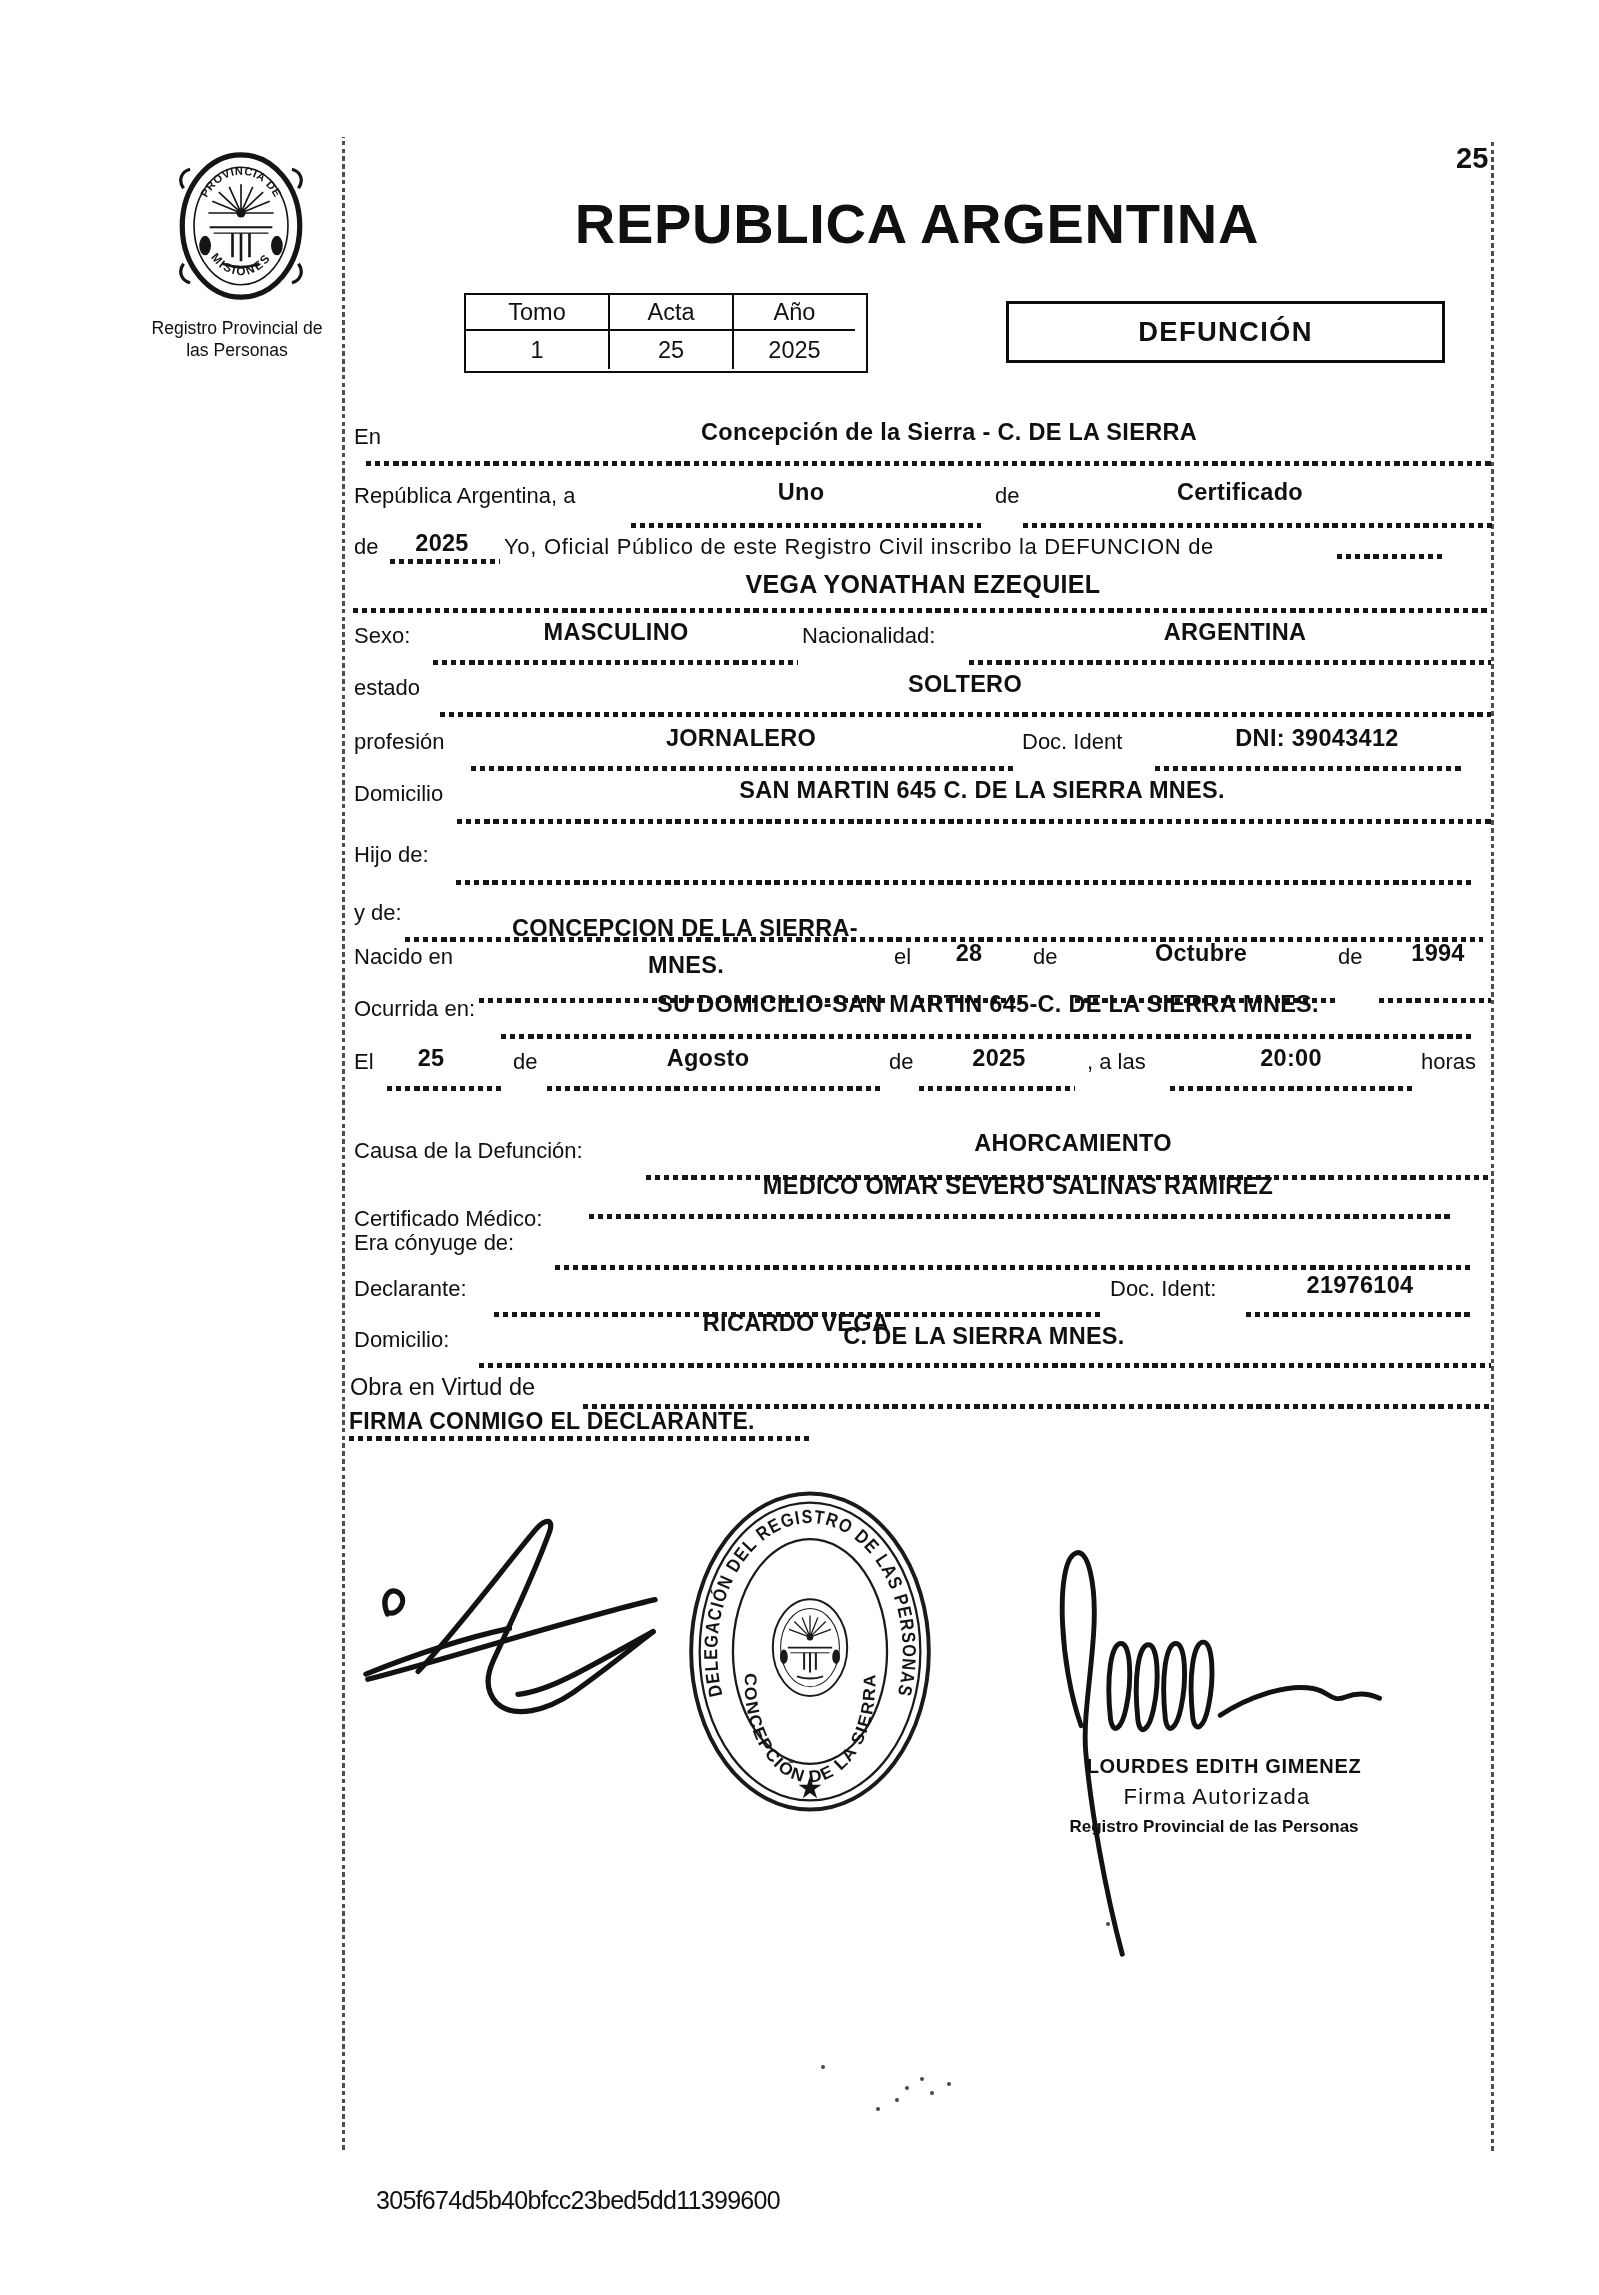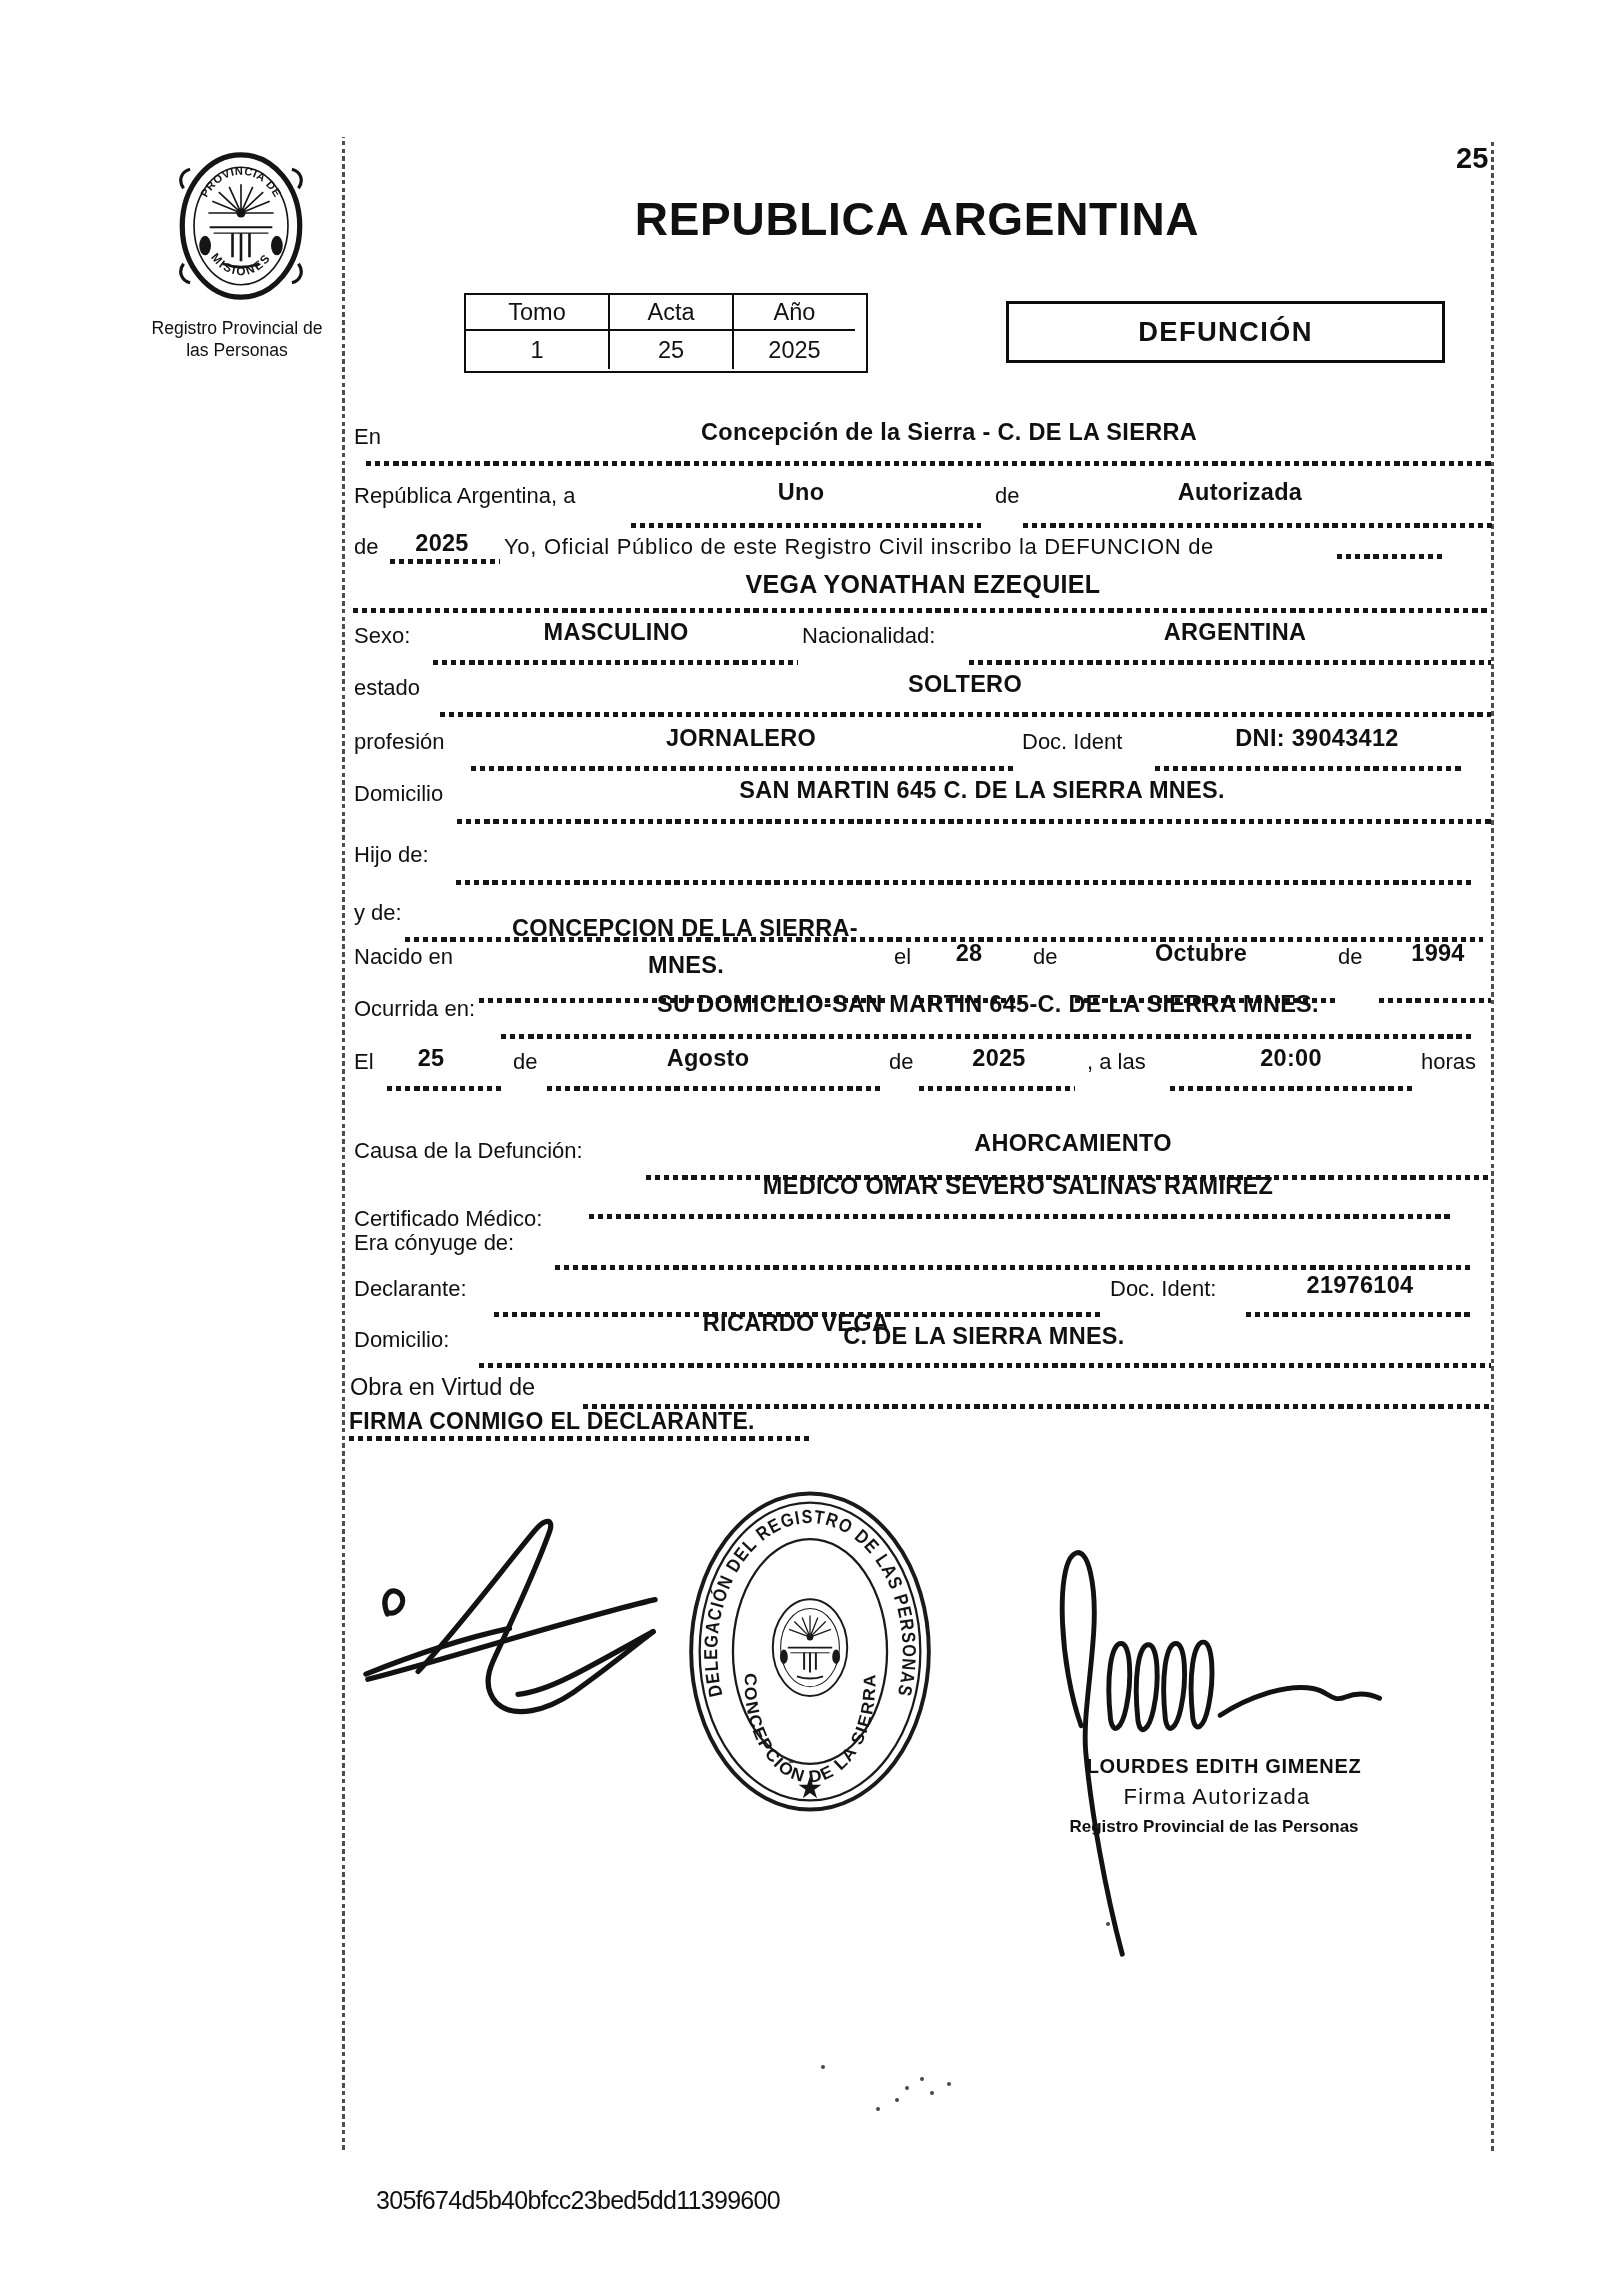--- a/index.html
+++ b/index.html
@@ -50,21 +50,21 @@
       <path d="M -42,11 L 42,11" stroke-width="2"></path>
       <path d="M -13,11 L -13,48 M 0,11 L 0,54 M 13,11 L 13,48" stroke-width="4"></path>
       <path d="M -28,58 Q 0,68 28,58" stroke-width="4" fill="none"></path>
       <ellipse cx="-55" cy="30" rx="9" ry="15" fill="#151515" stroke="none"></ellipse>
       <ellipse cx="55" cy="30" rx="9" ry="15" fill="#151515" stroke="none"></ellipse>
     </g>
   </svg>
   <div class="t ctr" style="left:237px;top:320px;font-size:17.6px;">Registro Provincial de</div>
   <div class="t ctr" style="left:237px;top:342px;font-size:17.6px;">las Personas</div>
 
-  <div class="t ctr" style="left:917px;top:196px;font-size:46px;font-weight:bold;letter-spacing:0.7px;">REPUBLICA ARGENTINA</div>
+  <div class="t ctr" style="left:917px;top:196px;font-size:56px;font-weight:bold;letter-spacing:0.7px;">REPUBLICA ARGENTINA</div>
 
   <div id="reftable">
     <div class="cell">Tomo</div>
     <div class="cell">Acta</div>
     <div class="cell">Año</div>
     <div class="cell">1</div>
     <div class="cell">25</div>
     <div class="cell">2025</div>
   </div>
 
@@ -72,21 +72,21 @@
     <span>DEFUNCIÓN</span>
   </div>
 
   <div class="t lbl" style="left:354px;top:426px;">En</div>
   <div class="t val ctr" style="left:949px;top:421px;">Concepción de la Sierra - C. DE LA SIERRA</div>
   <div class="dots" style="left:366px;top:461px;width:1125px;"></div>
 
   <div class="t lbl" style="left:354px;top:485px;">República Argentina, a</div>
   <div class="t val ctr" style="left:801px;top:481px;">Uno</div>
   <div class="t lbl" style="left:995px;top:485px;">de</div>
-  <div class="t val ctr" style="left:1240px;top:481px;">Autorizada</div>
+  <div class="t val ctr" style="left:1240px;top:481px;">Certificado</div>
   <div class="dots" style="left:631px;top:523px;width:350px;"></div>
   <div class="dots" style="left:1023px;top:523px;width:469px;"></div>
 
   <div class="t lbl" style="left:354px;top:536px;">de</div>
   <div class="t val ctr" style="left:442px;top:532px;">2025</div>
   <div class="t lbl" style="left:504px;top:536px;letter-spacing:0.7px;">Yo, Oficial Público de este Registro Civil inscribo la DEFUNCION de</div>
   <div class="dots" style="left:390px;top:559px;width:110px;"></div>
   <div class="dots" style="left:1337px;top:554px;width:106px;"></div>
 
   <div class="t val ctr" style="left:923px;top:572px;font-size:25px;">VEGA YONATHAN EZEQUIEL</div>

